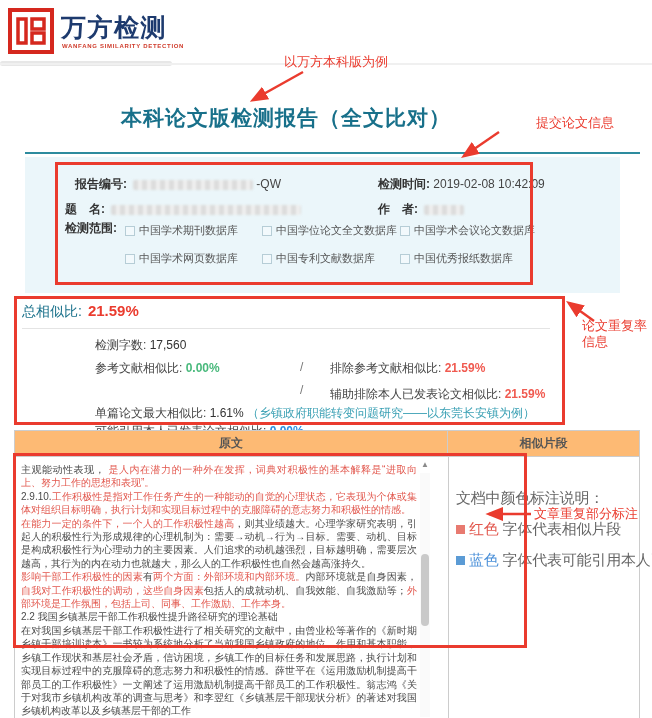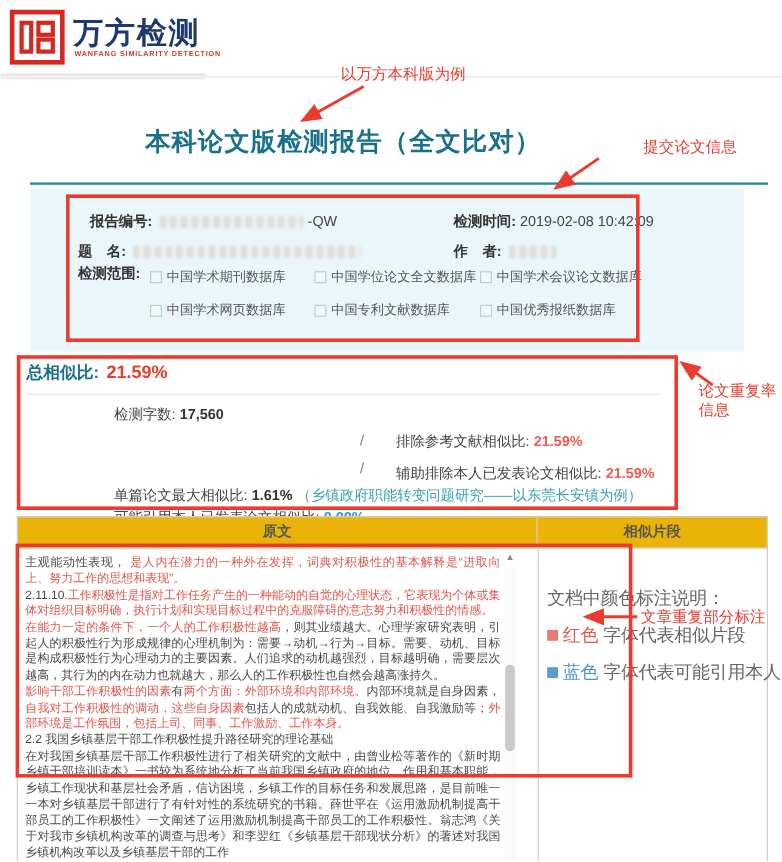--- a/index.html
+++ b/index.html
@@ -50,41 +50,41 @@
             filter:blur(1.2px); margin:0 3px; }
   .w120{width:120px;} .w190{width:190px;} .w40{width:40px;}
   #scope-options { position:absolute; left:125px; top:223px; width:470px; display:grid;
                    grid-template-columns:137px 138px 1fr; row-gap:13px; }
   .scope-item { display:flex; align-items:center; gap:4px; font-size:11px; color:#555; }
   .checkbox { width:10px; height:10px; border:1px solid #b6cdd6; background:#f2f9fc; flex:none; }
 
   
   .srow { position:absolute; font-size:12px; color:#444; white-space:nowrap; }
   #summary-total { left:22px; top:302px; font-size:14px; }
-  #summary-total .t-label { color:#18708a; font-weight:bold; }
+  #summary-total .t-label { color:#18708a; font-weight:normal; }
   #summary-total .t-value { color:#ea3b2e; font-weight:bold; font-size:15px; margin-left:6px; }
   #summary-divider { position:absolute; left:22px; top:328px; width:528px; height:1px; background:#e4e4e4; }
   #s-row1   { left:95px;  top:337px; }
   #s-row2l  { left:95px;  top:360px; }
   #s-sep1   { left:300px; top:360px; color:#777; }
   #s-row2r  { left:330px; top:360px; }
   #s-row3l  { left:95px;  top:383px;margin-top:40px; }
   #s-sep2   { left:300px; top:383px; color:#777; }
   #s-row3r  { left:330px; top:386px; }
   #s-row4   { left:95px;  top:405px; }
-  .v-bold  { font-weight:bold; color:#333; }
+  .v-bold  { font-weight:normal; color:#333; }
   .v-green { font-weight:bold; color:#49b97c; }
   .v-blue  { font-weight:bold; color:#2b8fe3; }
   .v-red   { font-weight:bold; color:#f05a50; }
   .v-note  { color:#3aa0b4; }
 
   
   .table-outer { position:absolute; left:14px; top:430px; width:626px; height:288px;
                  border:1px solid #ccc; border-bottom:none; background:#fff; }
-  .th-row { height:26px; background:#eab308; border-bottom:1px solid #ccc; display:flex; }
+  .th-row { height:26px; background:#fdba74; border-bottom:1px solid #ccc; display:flex; }
   .th-cell { line-height:25px; text-align:center; font-size:12px; font-weight:bold; color:#555; }
   .th-left { width:433px; border-right:1px solid #ccc; }
   .th-right{ flex:1; }
   .col-divider { position:absolute; left:433px; top:26px; bottom:0; width:1px; background:#ccc; }
 
   .original-text { position:absolute; left:6px; top:32px; width:396px; font-size:10px;
                    line-height:13.4px; color:#4a4a4a; text-align:justify; }
   .seg-b { color:#4a4a4a; } .seg-r { color:#e2574d; }
 
   .scroll-up { position:absolute; left:404px; top:28px; width:12px; height:12px; font-size:8px;
@@ -174,20 +174,24 @@
     </div>
 
   <div class="srow" id="summary-total">
     <span class="t-label">总相似比:</span><span class="t-value">21.59%</span>
   </div>
   <div id="summary-divider"></div>
   <div class="srow" id="s-row1">
     <span>检测字数:</span>
     <span class="v-bold">17,560</span>
   </div>
+  <div class="srow" id="s-row2l">
+    <span>参考文献相似比:</span>
+    <span class="v-green">0.00%</span>
+  </div>
   <div class="srow" id="s-sep1">/</div>
   <div class="srow" id="s-row2r">
     <span>排除参考文献相似比:</span>
     <span class="v-red">21.59%</span>
   </div>
   <div class="srow" id="s-row3l">
     <span>可能引用本人已发表论文相似比:</span>
     <span class="v-blue">0.00%</span>
   </div>
   <div class="srow" id="s-sep2">/</div>
@@ -203,25 +207,25 @@
 
   <div class="table-outer">
     <div class="th-row">
       <div class="th-cell th-left">原文</div>
       <div class="th-cell th-right">相似片段</div>
     </div>
     <div class="col-divider"></div>
 
     <div class="original-text">
         <div class="para"><span class="seg-b">主观能动性表现， </span><span class="seg-r">是人内在潜力的一种外在发挥，词典对积极性的基本解释是“进取向上、努力工作的思想和表现”。</span></div>
-        <div class="para"><span class="seg-b">2.11.10.</span><span class="seg-r">工作积极性是指对工作任务产生的一种能动的自觉的心理状态，它表现为个体或集体对组织目标明确，执行计划和实现目标过程中的克服障碍的意志努力和积极性的情感。</span></div>
+        <div class="para"><span class="seg-b">2.9.10.</span><span class="seg-r">工作积极性是指对工作任务产生的一种能动的自觉的心理状态，它表现为个体或集体对组织目标明确，执行计划和实现目标过程中的克服障碍的意志努力和积极性的情感。</span></div>
         <div class="para"><span class="seg-r">在能力一定的条件下，一个人的工作积极性越高</span><span class="seg-b">，则其业绩越大。心理学家研究表明，引起人的积极性行为形成规律的心理机制为：需要→动机→行为→目标。需要、动机、目标是构成积极性行为心理动力的主要因素。人们追求的动机越强烈，目标越明确，需要层次越高，其行为的内在动力也就越大，那么人的工作积极性也自然会越高涨持久。</span></div>
         <div class="para"><span class="seg-r">影响干部工作积极性的因素</span><span class="seg-b">有</span><span class="seg-r">两个方面：外部环境和内部环境。</span><span class="seg-b">内部环境就是自身因素，</span><span class="seg-r">自我对工作积极性的调动，这些自身因素</span><span class="seg-b">包括人的成就动机、自我效能、自我激励等；</span><span class="seg-r">外部环境是工作氛围，包括上司、同事、工作激励、工作本身。</span></div>
         <div class="para"><span class="seg-b">2.2 我国乡镇基层干部工作积极性提升路径研究的理论基础</span></div>
-        <div class="para"><span class="seg-b">在对我国乡镇基层干部工作积极性进行了相关研究的文献中，由曾业松等著作的《新时期乡镇干部培训读本》一书较为系统地分析了当前我国乡镇政府的地位、作用和基本职能，乡镇工作现状和基层社会矛盾，信访困境，乡镇工作的目标任务和发展思路，是目前唯一一本对乡镇基层干部进行了有针对性的系统研究的书籍。薛世平在《运用激励机制提高干部员工的工作积极性》一文阐述了运用激励机制提高干部员工的工作积极性。翁志鸿《关于对我市乡镇机构改革的调查与思考》和李翌红《乡镇基层干部现状分析》的著述对我国乡镇机构改革以及乡镇基层干部的工作</span></div>
+        <div class="para"><span class="seg-b">在对我国乡镇基层干部工作积极性进行了相关研究的文献中，由曾业松等著作的《新时期乡镇干部培训读本》一书较为系统地分析了当前我国乡镇政府的地位、作用和基本职能，乡镇工作现状和基层社会矛盾，信访困境，乡镇工作的目标任务和发展思路，执行计划和实现目标过程中的克服障碍的意志努力和积极性的情感。薛世平在《运用激励机制提高干部员工的工作积极性》一文阐述了运用激励机制提高干部员工的工作积极性。翁志鸿《关于对我市乡镇机构改革的调查与思考》和李翌红《乡镇基层干部现状分析》的著述对我国乡镇机构改革以及乡镇基层干部的工作</span></div>
       </div>
 
     <div class="scroll-up">▲</div>
     <div class="scroll-track"></div>
     <div class="scroll-thumb"></div>
 
     <div class="legend">
       <div class="legend-title">文档中颜色标注说明：</div>
       <div id="legend-items">
           <div class="legend-item">

